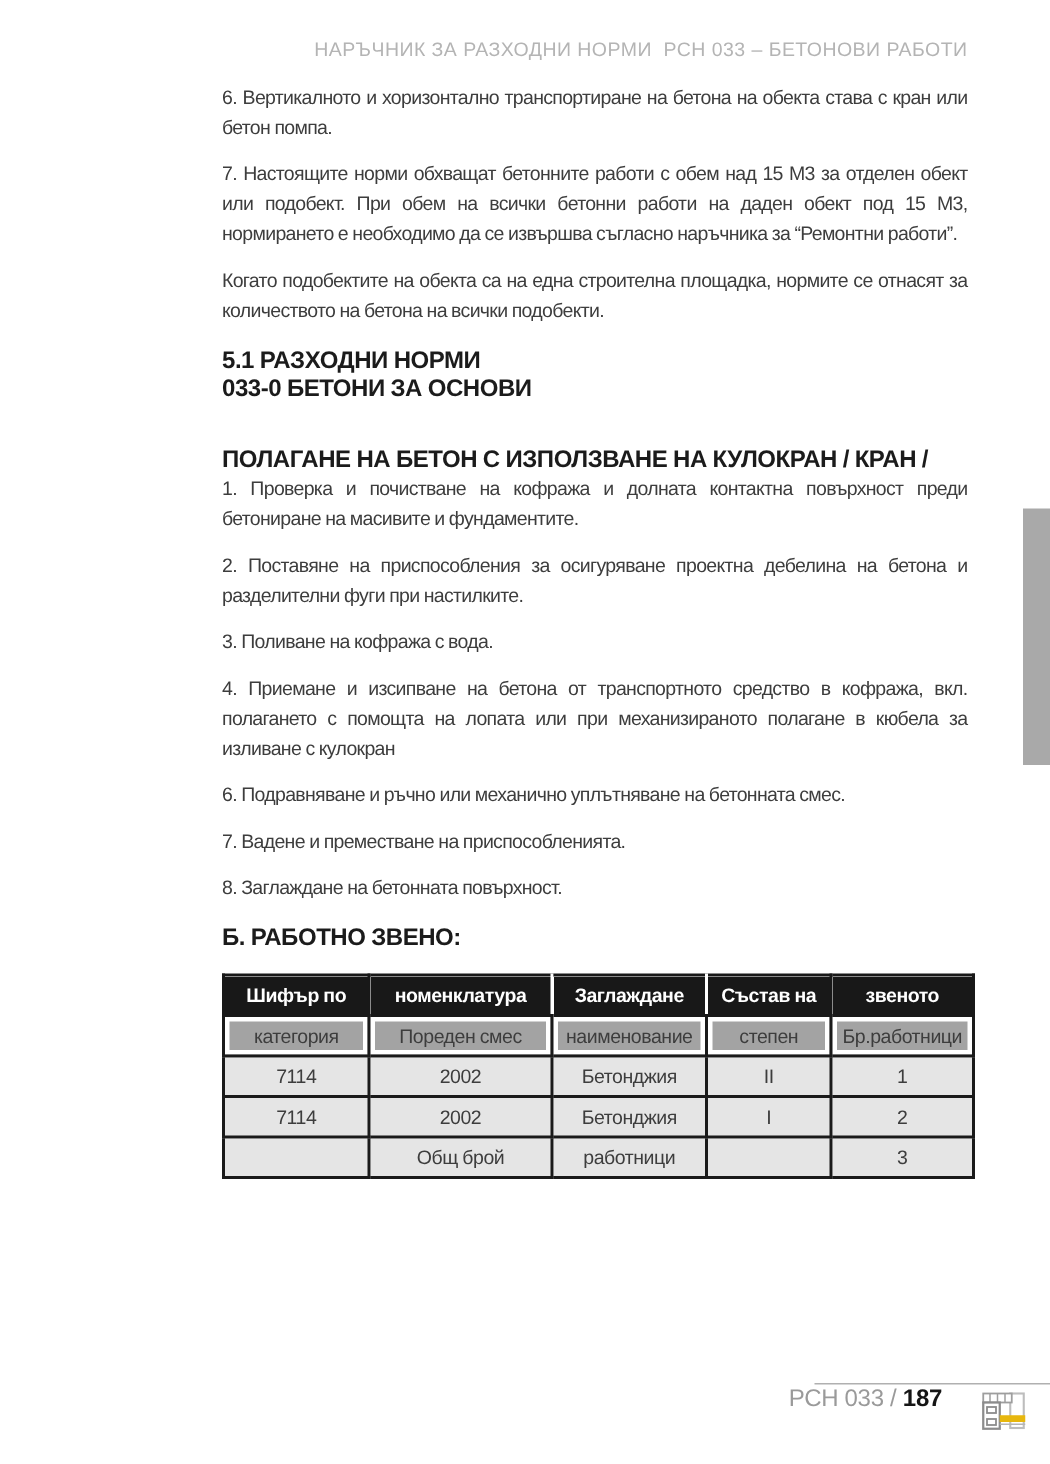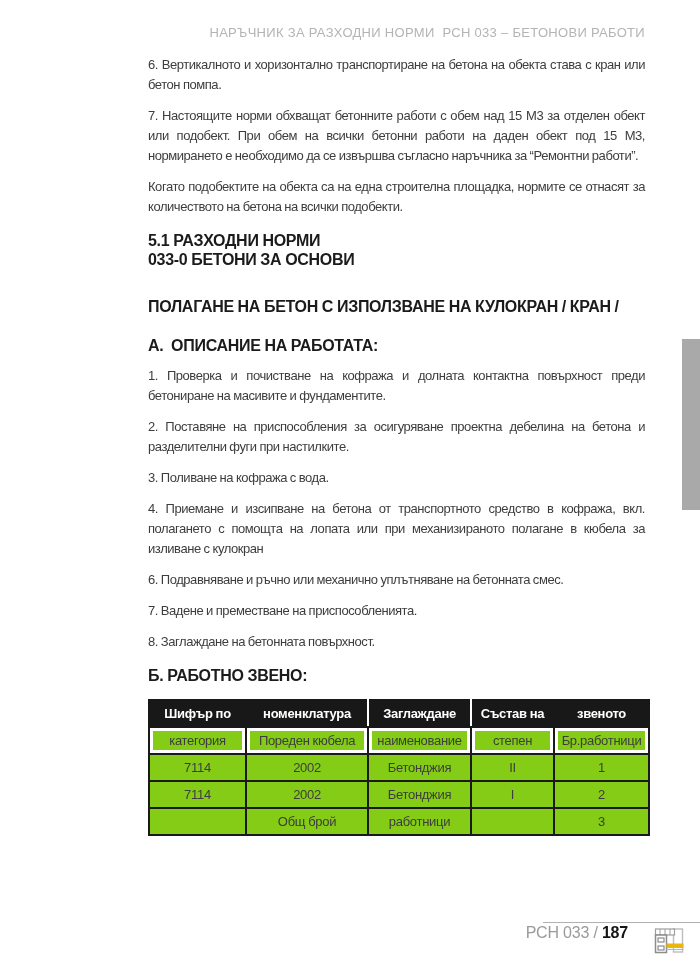--- a/index.html
+++ b/index.html
@@ -33,24 +33,24 @@
     border:2px solid #1a1a1a; height:25px; padding:0 2px; text-align:center;
     overflow:hidden; white-space:nowrap;
   }
   tr.hrow1 th {
     background:#181818; color:#ffffff; font-weight:bold;
     border:2px solid #181818;
   }
   tr.hrow1 th.sep-l { border-left:2px solid #ffffff; }
   tr.hrow1 th.sep-r { border-right:2px solid #ffffff; }
   tr.hrow2 th {
-    background:#84cc16; box-shadow:inset 0 0 0 3px #ffffff;
+    background:#a3a3a3; box-shadow:inset 0 0 0 3px #ffffff;
     color:#3d3d3d; font-weight:normal;
   }
-  tr.drow td { background:#84cc16; color:#3d3d3d; }
+  tr.drow td { background:#e5e5e5; color:#3d3d3d; }
   .side-tab {
     position:absolute; right:0; top:339px; width:18px; height:171px;
     background:#a9a9a9;
   }
   .footer-rule {
     position:absolute; top:922px; right:0; width:157px; height:1px;
     background:#b0b0b0;
   }
   .footer-text {
     position:absolute; top:924px; right:72px; font-size:16px; letter-spacing:-.2px;
@@ -72,21 +72,20 @@
     <p>7. Настоящите норми обхващат бетонните работи с обем над 15 М3 за отделен обект или подобект. При обем на всички бетонни работи на даден обект под 15 М3, нормирането е необходимо да се извършва съгласно наръчника за “Ремонтни работи”.</p>
     <p>Когато подобектите на обекта са на една строителна площадка, нормите се отнасят за количеството на бетона на всички подобекти.</p>
 
     <div class="heading-group">
       <div class="h-bold">5.1 РАЗХОДНИ НОРМИ</div>
       <div class="h-bold">033-0 БЕТОНИ ЗА ОСНОВИ</div>
     </div>
 
     <div class="h-bold subheading">ПОЛАГАНЕ НА БЕТОН С ИЗПОЛЗВАНЕ НА КУЛОКРАН / КРАН /</div>
 
-    <div class="h-bold a-title">А.&nbsp; ОПИСАНИЕ НА РАБОТАТА:</div>
 
     <p>1. Проверка и почистване на кофража и долната контактна повърхност преди бетониране на масивите и фундаментите.</p>
     <p>2. Поставяне на приспособления за осигуряване проектна дебелина на бетона и разделителни фуги при настилките.</p>
     <p>3. Поливане на кофража с вода.</p>
     <p>4. Приемане и изсипване на бетона от транспортното средство в кофража, вкл. полагането с помощта на лопата или при механизираното полагане в кюбела за изливане с кулокран</p>
     <p>6. Подравняване и ръчно или механично уплътняване на бетонната смес.</p>
     <p>7. Вадене и преместване на приспособленията.</p>
     <p>8. Заглаждане на бетонната повърхност.</p>
 
     <div class="h-bold b-title">Б. РАБОТНО ЗВЕНО:</div>
@@ -102,21 +101,21 @@
       <thead>
         <tr class="hrow1">
           <th>Шифър по</th>
           <th class="sep-r">номенклатура</th>
           <th class="sep-l sep-r">Заглаждане</th>
           <th class="sep-l">Състав на</th>
           <th>звеното</th>
         </tr>
         <tr class="hrow2">
           <th>категория</th>
-          <th>Пореден кюбела</th>
+          <th>Пореден смес</th>
           <th>наименование</th>
           <th>степен</th>
           <th>Бр.работници</th>
         </tr>
       </thead>
       <tbody>
         <tr class="drow">
           <td>7114</td>
           <td>2002</td>
           <td>Бетонджия</td>

